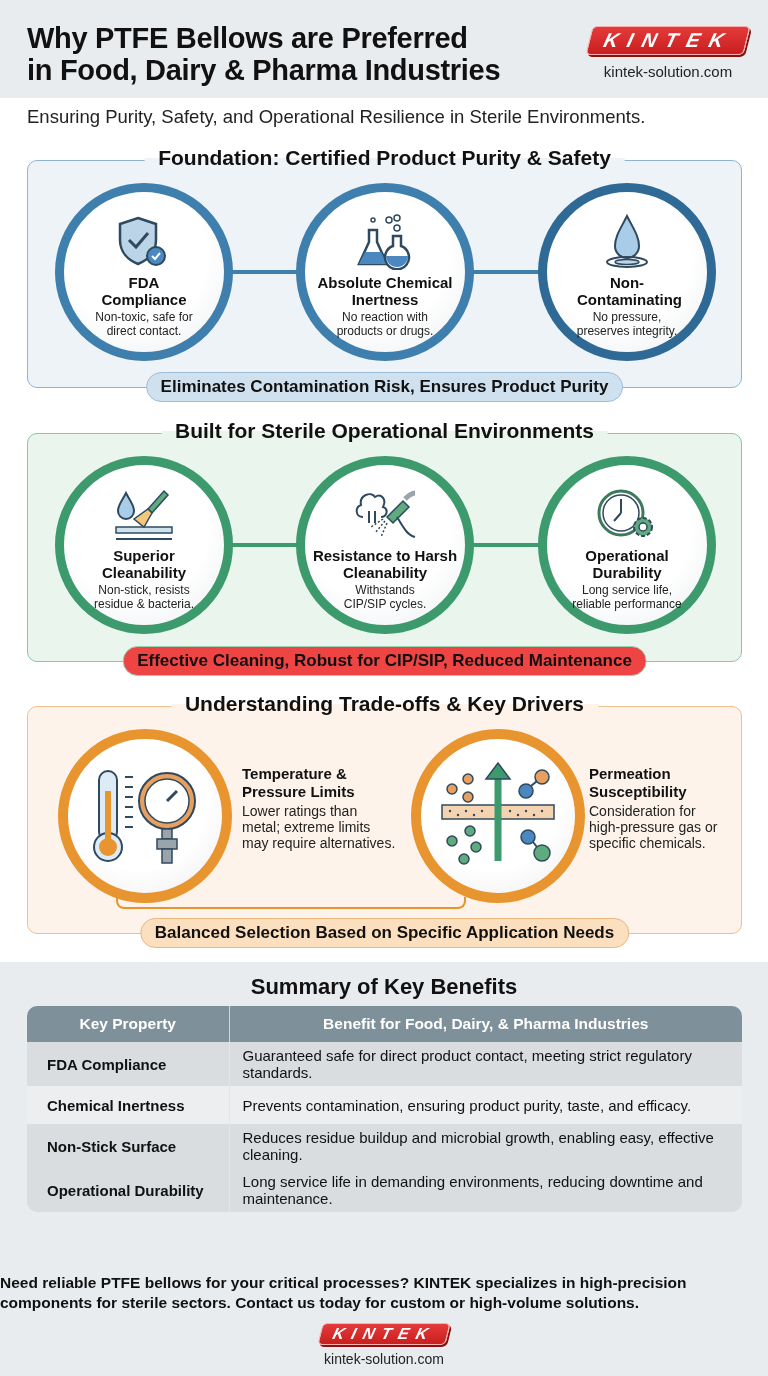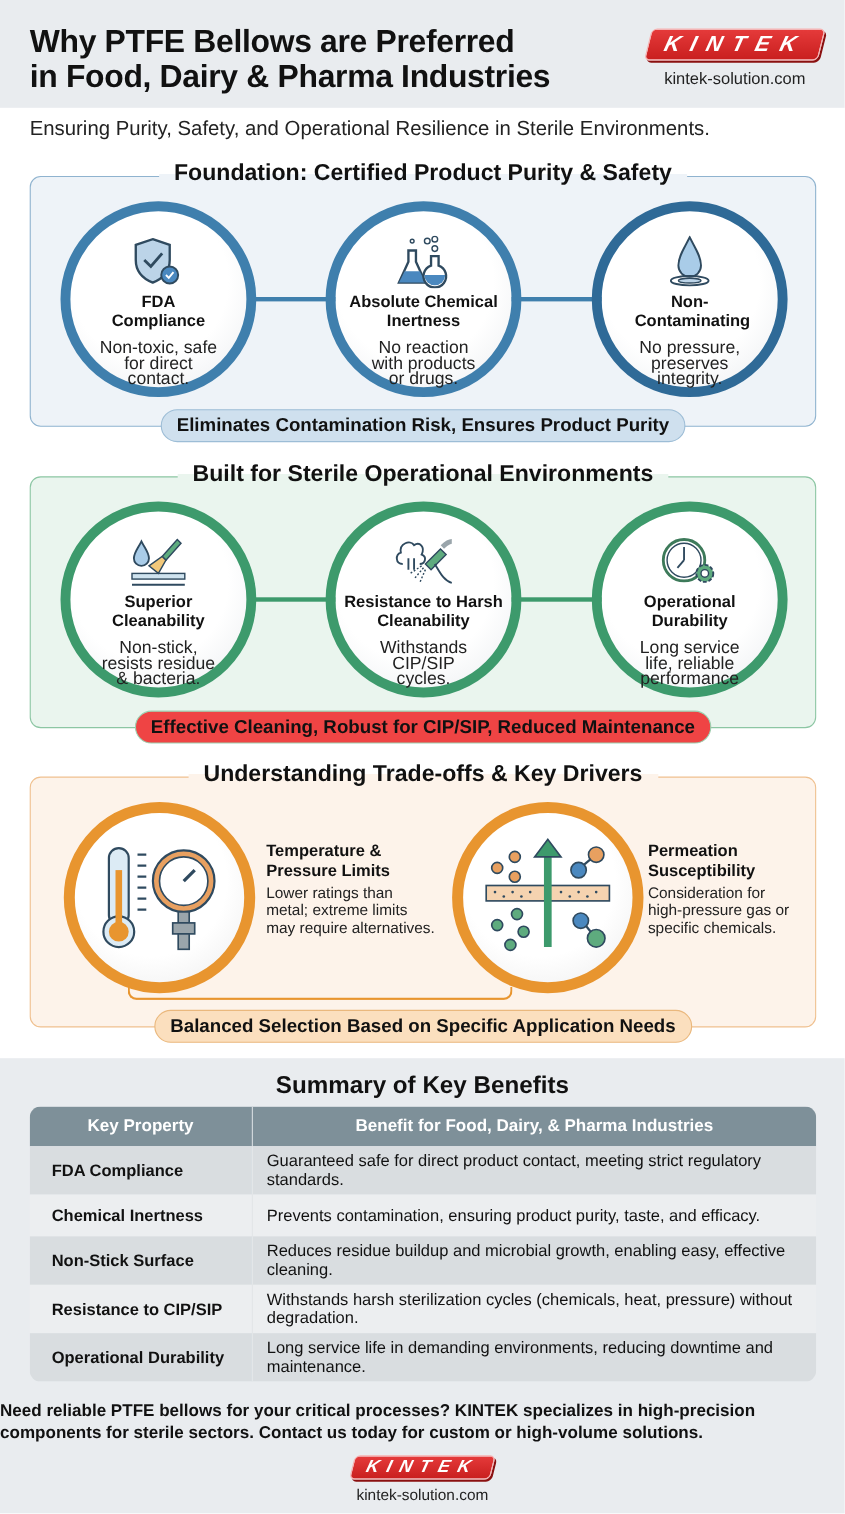--- a/index.html
+++ b/index.html
@@ -18,21 +18,21 @@
 .panel-title{position:absolute;top:-15px;left:50%;transform:translateX(-50%);padding:0 14px;font-size:21px;font-weight:700;white-space:nowrap;color:#111}
 .p1 .panel-title{background:linear-gradient(#fff 50%,#eef3f8 50%)}
 .p2 .panel-title{background:linear-gradient(#fff 50%,#eaf5ee 50%)}
 .p3 .panel-title{background:linear-gradient(#fff 50%,#fdf3ea 50%)}
 .connector{position:absolute;height:4px;top:109px}
 .circle{position:absolute;width:178px;height:178px;border-radius:50%;background:radial-gradient(circle at 45% 40%,#fff 55%,#e9ecef 100%);display:flex;flex-direction:column;align-items:center;padding-top:22px;text-align:center}
 .blue .circle{border:9px solid #3f7fad}
 .green .circle{border:9px solid #3d9a6c}
 .circle svg{width:64px;height:56px;margin-bottom:4px}
 .c-title{font-size:15px;font-weight:700;line-height:17px;color:#111}
-.c-desc{font-size:16px;line-height:14px;color:#222;margin-top:10px}
+.c-desc{font-size:12px;line-height:14px;color:#222;margin-top:2px}
 .pill{position:absolute;left:50%;transform:translateX(-50%);height:30px;border-radius:15px;padding:0 14px;font-size:17px;font-weight:700;display:flex;align-items:center;white-space:nowrap;color:#111}
 .p1 .pill{bottom:-15px;background:#cfe0ee;border:1.5px solid #9dbdd6}
 .p2 .pill{bottom:-15px;background:#ef4444;border:1.5px solid #9cd1b1}
 .p3 .pill{bottom:-15px;background:#fbdfbe;border:1.5px solid #eab87d}
 .big-circle{position:absolute;width:174px;height:174px;border-radius:50%;border:10px solid #e8952f;background:radial-gradient(circle at 45% 40%,#fff 55%,#ececec 100%);display:flex;align-items:center;justify-content:center}
 .big-circle svg{width:120px;height:110px}
 .to-title{position:absolute;font-size:15px;font-weight:700;line-height:18px}
 .to-desc{position:absolute;font-size:14px;line-height:16px;color:#222}
 .summary{position:absolute;left:0;top:962px;width:768px;height:414px;background:#e9ecef}
 .sum-title{position:absolute;top:12px;width:100%;text-align:center;font-size:22px;font-weight:700}
@@ -243,24 +243,20 @@
         <td>Guaranteed safe for direct product contact, meeting strict regulatory standards.</td>
       </tr>
       <tr class="even" style="height:38px">
         <td class="k">Chemical Inertness</td>
         <td>Prevents contamination, ensuring product purity, taste, and efficacy.</td>
       </tr>
       <tr class="odd" style="height:44px">
         <td class="k">Non-Stick Surface</td>
         <td>Reduces residue buildup and microbial growth, enabling easy, effective cleaning.</td>
       </tr>
-      <tr class="even" style="height:44px">
-        <td class="k">Resistance to CIP/SIP</td>
-        <td>Withstands harsh sterilization cycles (chemicals, heat, pressure) without degradation.</td>
-      </tr>
       <tr class="odd" style="height:44px">
         <td class="k">Operational Durability</td>
         <td>Long service life in demanding environments, reducing downtime and maintenance.</td>
       </tr>
     </tbody>
   </table>
 </div>
 
 <div class="footer-text">
   <div>Need reliable PTFE bellows for your critical processes? KINTEK specializes in high-precision</div>

